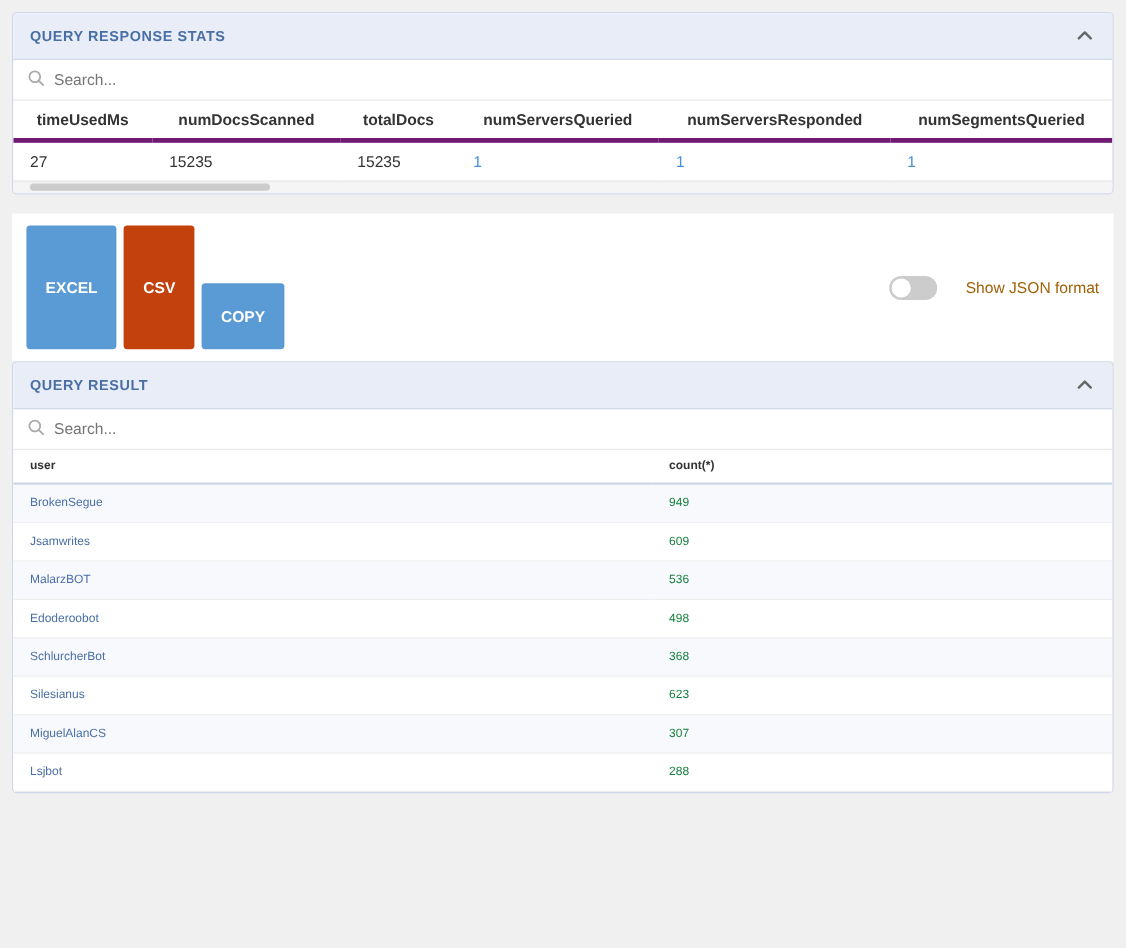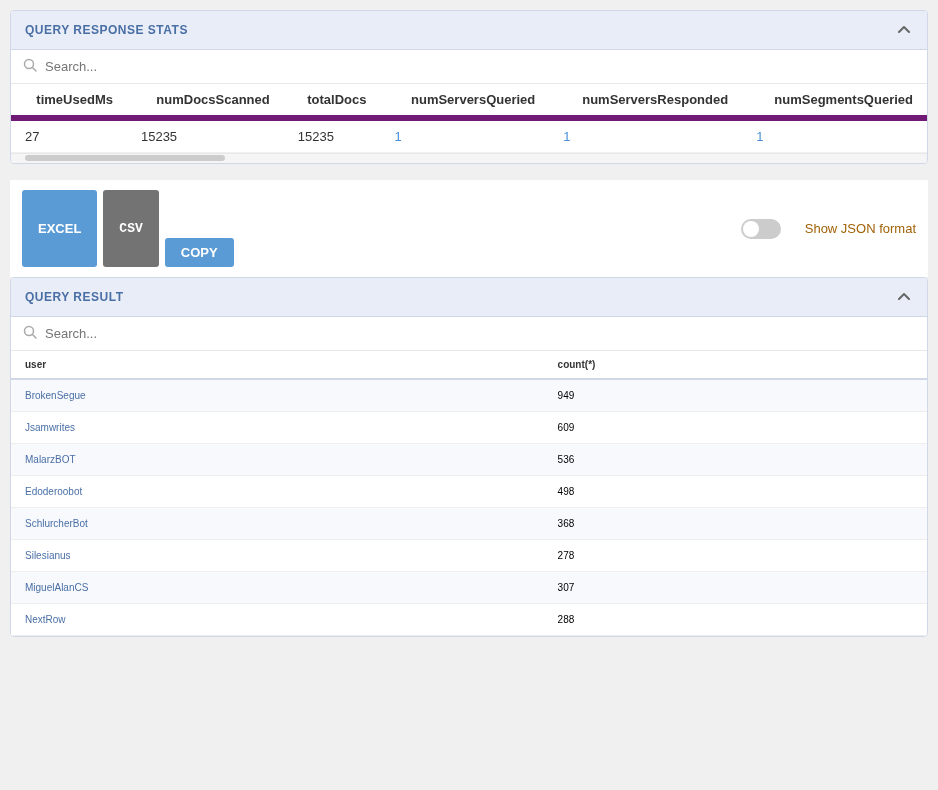--- a/index.html
+++ b/index.html
@@ -72,25 +72,25 @@
       border-collapse: collapse;
       font-size: 13px;
       overflow-x: auto;
     }
 
     .stats-table-wrapper {
       overflow-x: auto;
     }
 
     .stats-table th {
-      text-align: right;
+      text-align: center;
       padding: 8px 14px;
       font-weight: bold;
       color: #333;
-      border-bottom: 6px solid #701a75;
+      border-bottom: 4px solid #701a75;
       white-space: nowrap;
     }
 
     .stats-table td {
       padding: 8px 14px;
       border-bottom: 1px solid #f0f0f0;
       white-space: nowrap;
     }
 
     .stats-table td.link {
@@ -121,36 +121,35 @@
       justify-content: space-between;
       background: #fff;
     }
 
     .export-buttons {
       display: flex;
       gap: 6px;
     }
 
     .btn {
-      padding: 7px 16px;
+      padding: 20px 16px;
       border: none;
       border-radius: 3px;
       font-size: 13px;
       font-weight: bold;
       cursor: pointer;
       color: #fff;
     }
 
     .btn-excel {
       background: #5b9bd5;
     }
 
     .btn-csv {
-      background: #737373;
-      font-family: Liberation Mono, monospace;
+      background: #c2410c;
     }
 
     .btn-copy {
       background: #5b9bd5;
       margin-top: 48px;
     }
 
     .json-toggle {
       display: flex;
       align-items: center;
@@ -203,21 +202,21 @@
       background: #fff;
     }
 
     .result-table td {
       padding: 10px 14px;
       border-bottom: 1px solid #eee;
       color: #4a6fa5;
     }
 
     .result-table td.count {
-      color: #000000;
+      color: #15803d;
     }
 
     .result-wrapper {
       position: relative;
       overflow: hidden;
     }
 
     .result-scroll-area {
       max-height: 400px;
       overflow-y: scroll;
@@ -346,27 +345,27 @@
             <tr>
               <td>Edoderoobot</td>
               <td class="count">498</td>
             </tr>
             <tr>
               <td>SchlurcherBot</td>
               <td class="count">368</td>
             </tr>
             <tr>
               <td>Silesianus</td>
-              <td class="count">278</td>
+              <td class="count">623</td>
             </tr>
             <tr>
               <td>MiguelAlanCS</td>
               <td class="count">307</td>
             </tr>
             <tr>
-              <td>NextRow</td>
+              <td>Lsjbot</td>
               <td class="count">288</td>
             </tr>
           </tbody>
       </table>
     </div>
   </div>
 </div>
 
 </body></html>

